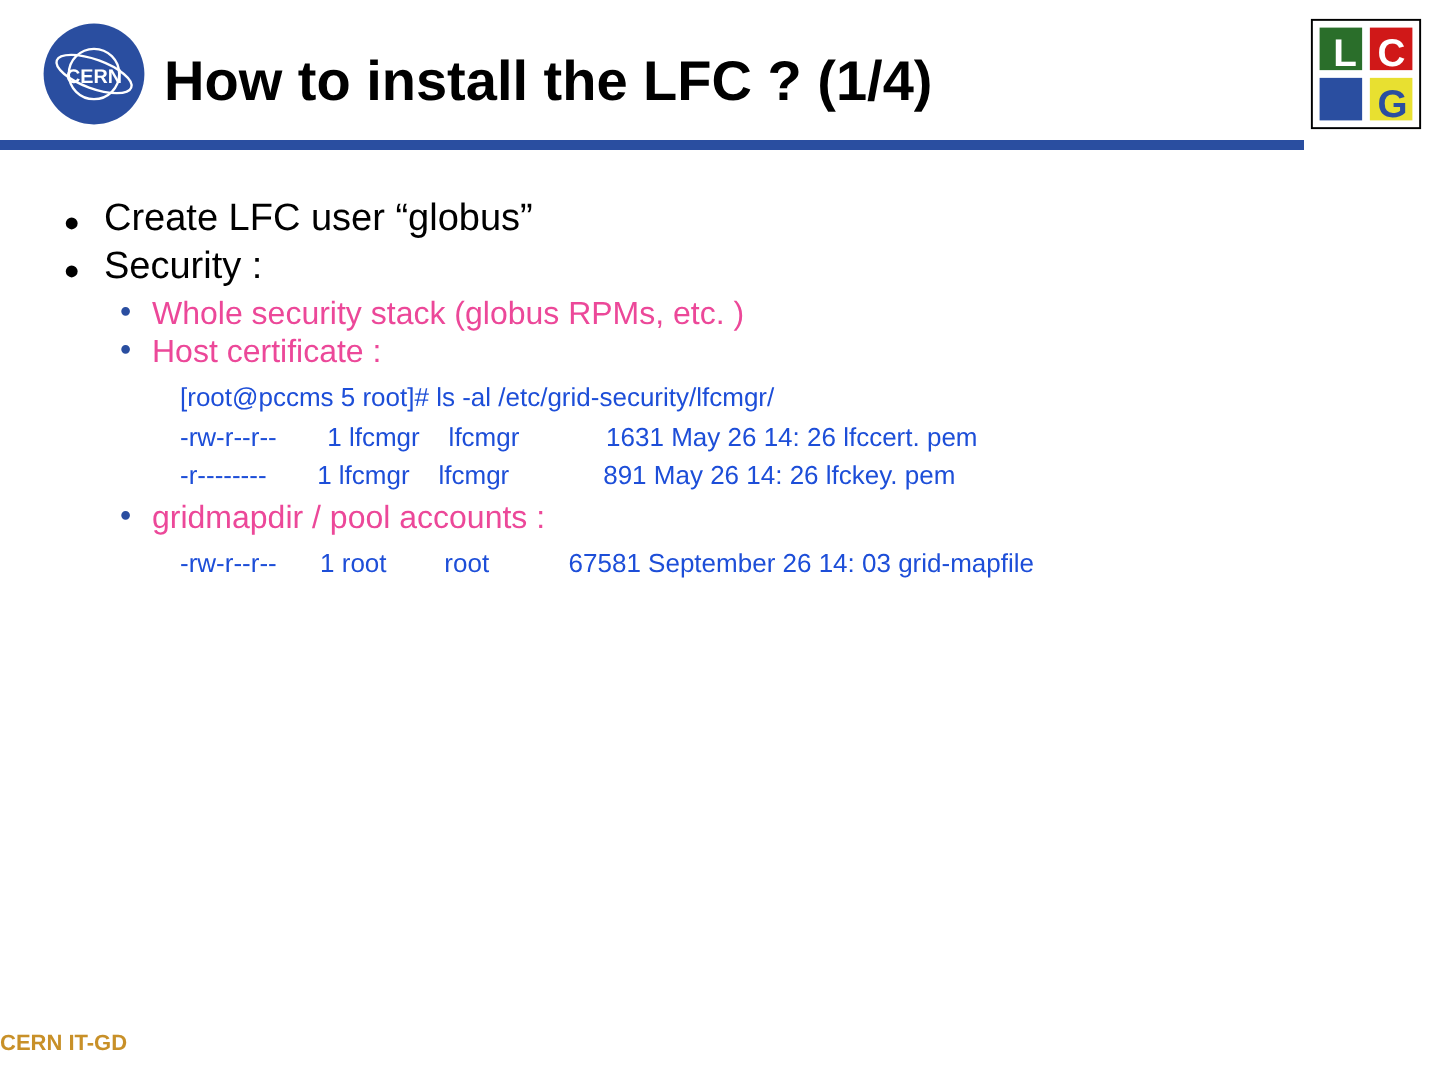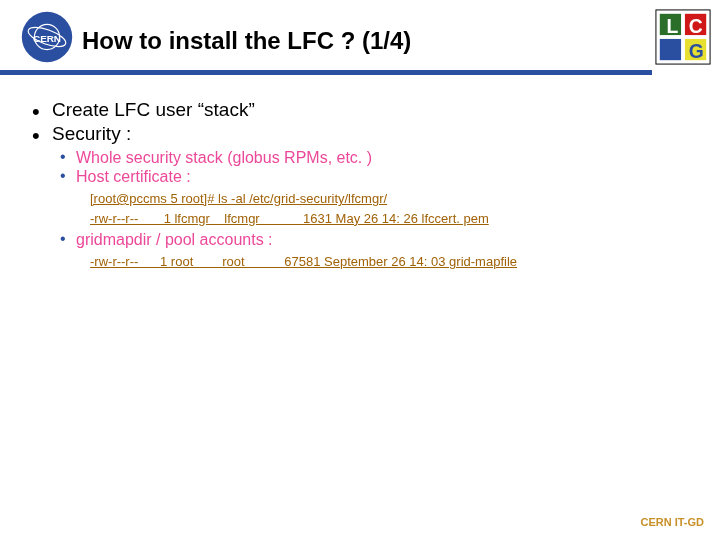--- a/index.html
+++ b/index.html
@@ -18,21 +18,21 @@
     position: relative;
   }
   .cern-logo {
     width: 54px;
     height: 54px;
     margin: 0 8px 0 8px;
     flex-shrink: 0;
   }
   .cern-logo svg { width: 100%; height: 100%; }
   .title {
-    font-size: 24px;
+    font-size: 28px;
     font-weight: bold;
     color: #000;
     flex: 1;
     padding-top: 8px;
   }
   .lcg-logo {
     width: 58px;
     height: 58px;
     margin-right: 8px;
     flex-shrink: 0;
@@ -78,33 +78,32 @@
   ul.l2 > li::before {
     content: "•";
     position: absolute;
     left: 2px;
     top: -1px;
     font-size: 16px;
     color: #2a4ea0;
   }
   .code {
     font-size: 13px;
-    color: #a16207;
+    color: #1d4ed8;
     margin: 2px 0 2px 38px;
     line-height: 1.35;
     white-space: pre;
     font-family: Verdana, Arial, sans-serif;
-    text-decoration: underline;
   }
   .footer {
     position: absolute;
     bottom: 12px;
     left: 0;
     right: 16px;
-    text-align: right;
+    text-align: left;
     font-size: 11px;
     font-weight: bold;
     color: #c89028;
   }
 </style>
 </head>
 <body>
 
 <div class="header">
   <div class="cern-logo">
@@ -126,29 +125,30 @@
       <text x="13" y="26" fill="#fff" font-size="20" font-family="Arial" font-weight="bold">L</text>
       <text x="36" y="26" fill="#fff" font-size="20" font-family="Arial" font-weight="bold">C</text>
       <text x="36" y="52" fill="#2a4ea0" font-size="20" font-family="Arial" font-weight="bold">G</text>
     </svg>
   </div>
 </div>
 <div class="underline"></div>
 
 <div class="content">
   <ul class="l1">
-    <li>Create LFC user “stack”</li>
+    <li>Create LFC user “globus”</li>
     <li>
       <span>Security :</span>
       <ul class="l2">
         <li>Whole security stack (globus RPMs, etc. )</li>
         <li>Host certificate :</li>
       </ul>
       <div class="code">[root@pccms 5 root]# ls -al /etc/grid-security/lfcmgr/</div>
       <div class="code">-rw-r--r--       1 lfcmgr    lfcmgr            1631 May 26 14: 26 lfccert. pem</div>
+      <div class="code">-r--------       1 lfcmgr    lfcmgr             891 May 26 14: 26 lfckey. pem</div>
       <ul class="l2">
         <li>gridmapdir / pool accounts :</li>
       </ul>
       <div class="code">-rw-r--r--      1 root        root           67581 September 26 14: 03 grid-mapfile</div>
     </li>
   </ul>
 </div>
 
 <div class="footer">CERN IT-GD</div>
 

